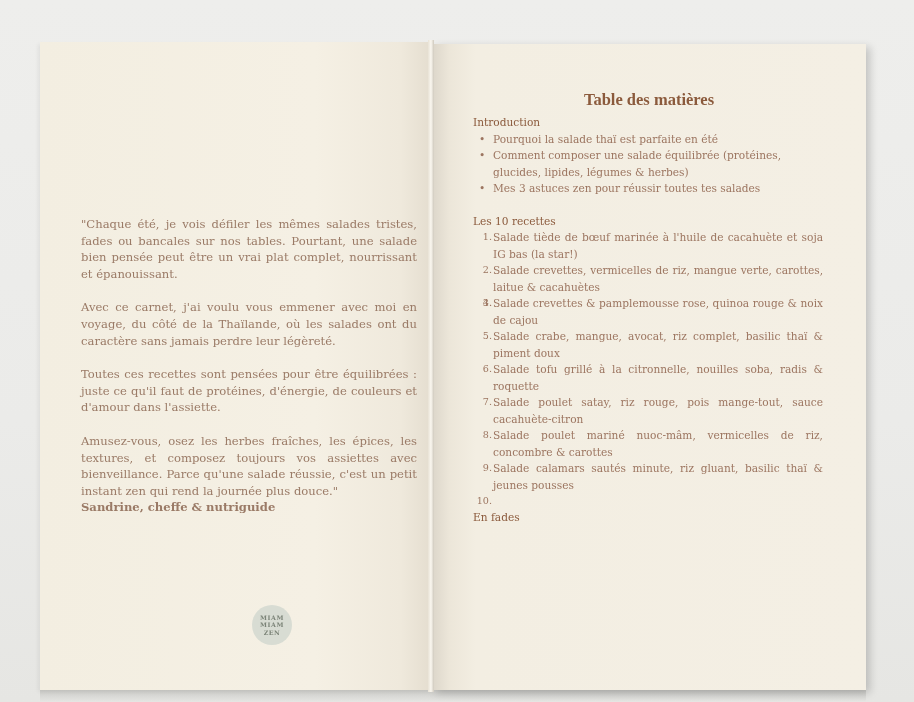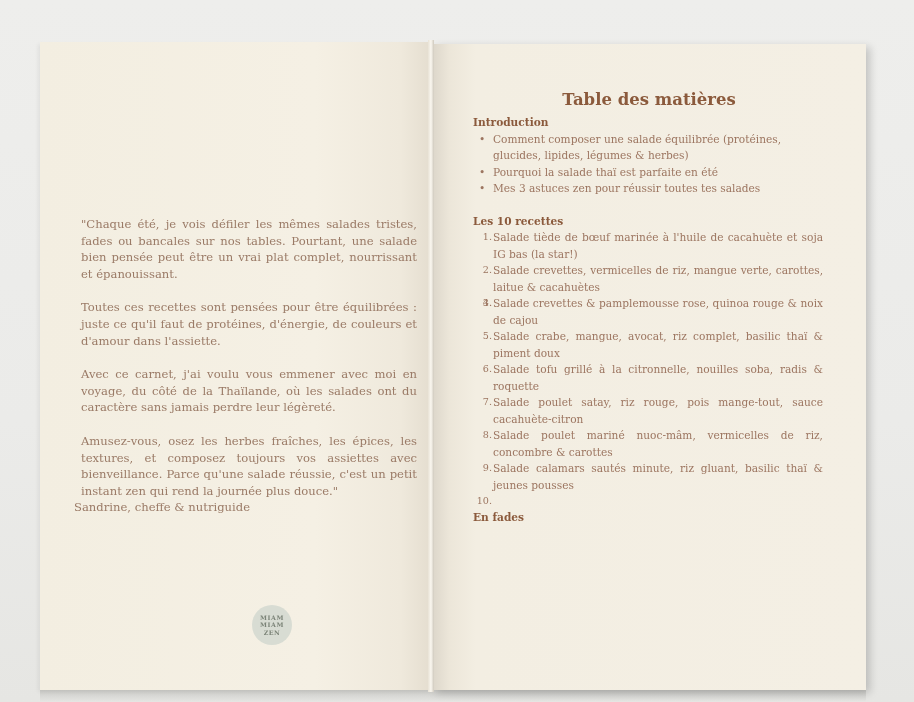--- a/index.html
+++ b/index.html
@@ -27,78 +27,78 @@
     position: absolute; left: 428px; top: 40px; width: 6px; height: 652px;
     background: linear-gradient(90deg, #e8e2d5, #faf7f0 50%, #cfc9bd);
   }
   .quote {
     position: absolute; left: 41px; top: 174px; width: 336px;
     color: #9a7a66; font-size: 11.6px; line-height: 16.6px;
     text-align: justify;
   }
   .quote p { margin: 0 0 17px 0; }
   .signature {
-    position: absolute; left: 34px; top: 458px;
-    color: #9a7a66; font-size: 11.6px;
+    position: absolute; left: 41px; top: 458px;
+    color: #9a7a66; font-size: 11.6px; font-weight: bold;
   }
   .logo {
     position: absolute; left: 212px; top: 563px; width: 40px; height: 40px;
     border-radius: 50%; background: #d8dcd3;
     display: flex; flex-direction: column; align-items: center; justify-content: center;
     color: #7c8478; font-size: 6.3px; line-height: 7.6px; letter-spacing: 0.5px;
     font-family: "DejaVu Serif", serif; font-weight: bold;
   }
   .toc-title {
     position: absolute; left: 0; width: 434px; top: 46px; text-align: center;
-    color: #8b5a3c; font-size: 16.5px; font-weight: bold;
+    color: #8b5a3c; font-size: 16.5px; font-weight: bold; font-family: Liberation Serif, serif;
   }
   .toc {
     position: absolute; left: 41px; top: 70px; width: 350px;
     color: #9c7560; font-size: 10.6px; line-height: 16.5px;
   }
   .sec-head {
-    color: #8b5a3c; font-weight: bold; font-size: 10.6px; margin: 0;
+    color: #8b5a3c; font-weight: normal; font-size: 10.6px; margin: 0;
   }
   .sec-gap { height: 16px; }
   ul.bullets { list-style: none; margin: 0; padding: 0 0 0 20px; }
   ul.bullets li { position: relative; }
   ul.bullets li::before {
     content: "•"; position: absolute; left: -14px; top: 0; color: #9c7560;
   }
   ol.recipes { list-style: none; margin: 0; padding: 0 0 0 20px; }
   ol.recipes li { position: relative; text-align: justify; }
   .num { position: absolute; right: calc(100% + 1px); top: 0; white-space: nowrap; font-size: 9.6px; }
 </style>
 </head>
 <body>
 
 <div class="shadow-floor"></div>
 
 <div class="page-left">
   <div class="quote">
     <p>"Chaque été, je vois défiler les mêmes salades tristes, fades ou bancales sur nos tables. Pourtant, une salade bien pensée peut être un vrai plat complet, nourrissant et épanouissant.</p>
+    <p>Avec ce carnet, j'ai voulu vous emmener avec moi en voyage, du côté de la Thaïlande, où les salades ont du caractère sans jamais perdre leur légèreté.</p>
     <p>Toutes ces recettes sont pensées pour être équilibrées : juste ce qu'il faut de protéines, d'énergie, de couleurs et d'amour dans l'assiette.</p>
-    <p>Avec ce carnet, j'ai voulu vous emmener avec moi en voyage, du côté de la Thaïlande, où les salades ont du caractère sans jamais perdre leur légèreté.</p>
     <p>Amusez-vous, osez les herbes fraîches, les épices, les textures, et composez toujours vos assiettes avec bienveillance. Parce qu'une salade réussie, c'est un petit instant zen qui rend la journée plus douce."</p>
   </div>
   <div class="signature">Sandrine, cheffe &amp; nutriguide</div>
   <div class="logo">
     <span>MIAM</span>
     <span>MIAM</span>
     <span>ZEN</span>
   </div>
 </div>
 
 <div class="page-right">
   <div class="toc-title">Table des matières</div>
   <div class="toc">
     <div class="sec-head">Introduction</div>
     <ul class="bullets">
+      <li>Pourquoi la salade thaï est parfaite en été</li>
       <li>Comment composer une salade équilibrée (protéines, glucides, lipides, légumes &amp; herbes)</li>
-      <li>Pourquoi la salade thaï est parfaite en été</li>
       <li>Mes 3 astuces zen pour réussir toutes tes salades</li>
     </ul>
     <div class="sec-gap"></div>
     <div class="sec-head">Les 10 recettes</div>
     <ol class="recipes">
       <li><span class="num">1.</span><span>Salade tiède de bœuf marinée à l'huile de cacahuète et soja IG bas (la star!)</span></li>
       <li><span class="num">2.</span><span>Salade crevettes, vermicelles de riz, mangue verte, carottes, laitue &amp; cacahuètes</span></li>
       <li><span class="num">3.</span></li>
       <li><span class="num">4.</span><span>Salade crevettes &amp; pamplemousse rose, quinoa rouge &amp; noix de cajou</span></li>
       <li><span class="num">5.</span><span>Salade crabe, mangue, avocat, riz complet, basilic thaï &amp; piment doux</span></li>

